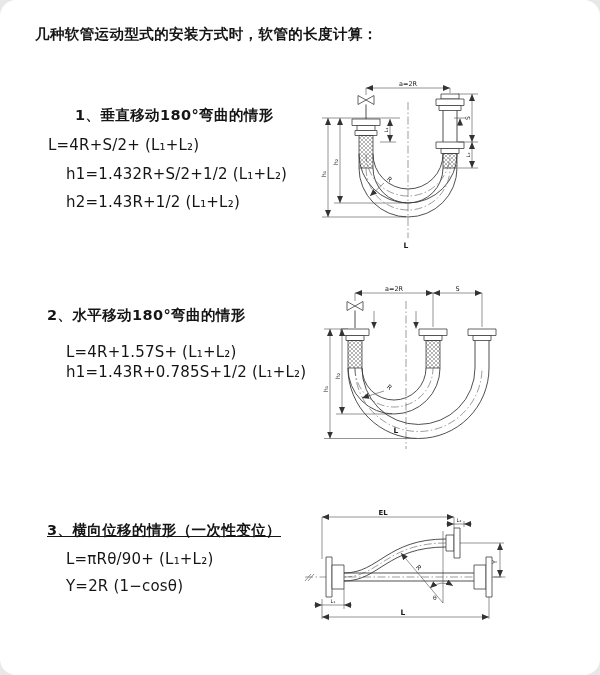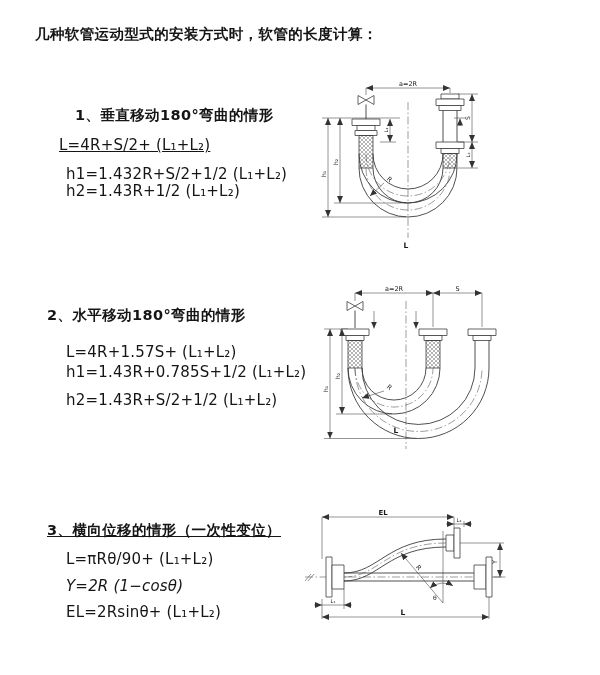--- a/index.html
+++ b/index.html
@@ -1,24 +1,24 @@
 <!DOCTYPE html>
 <html><head>
 <meta charset="utf-8">
 <style>
   html,body{margin:0;padding:0;background:#e8e8e8;}
   #page{position:relative;width:600px;height:675px;background:#ffffff;overflow:hidden;
-        font-family:"DejaVu Sans","Liberation Sans",sans-serif;color:#151515;}
+        font-family:"DejaVu Sans","Liberation Sans",sans-serif;color:#151515;border-radius:16px;}
   .t-line{position:absolute;white-space:nowrap;}
   .doc-title{left:35px;top:25px;font-size:14.5px;font-weight:600;letter-spacing:0.4px;}
   .sec-h{font-size:14.5px;font-weight:600;letter-spacing:0.4px;}
   .formula{font-size:15px;font-weight:500;letter-spacing:0.2px;}
-  #s1h{left:47px;top:106px;margin-left:28px;}  #s1f1{left:59px;top:136px;text-decoration:underline;} #s1f2{left:66px;top:165px;} #s1f3{left:66px;top:182px;}
+  #s1h{left:47px;top:106px;margin-left:28px;}  #s1f1{left:48px;top:136px;} #s1f2{left:66px;top:165px;} #s1f3{left:66px;top:193px;}
   #s2h{left:47px;top:306px;}  #s2f1{left:66px;top:343px;} #s2f2{left:66px;top:363px;} #s2f3{left:66px;top:391px;}
-  #s3h{left:47px;top:521px;text-decoration:underline;}  #s3f1{left:66px;top:550px;} #s3f2{left:66px;top:577px;font-style:italic;} #s3f3{left:66px;top:603px;}
+  #s3h{left:47px;top:521px;text-decoration:underline;}  #s3f1{left:66px;top:550px;} #s3f2{left:66px;top:577px;} #s3f3{left:66px;top:603px;}
   .dwg{position:absolute;}
   #d1{left:306px;top:76px;} #d2{left:312px;top:281px;} #d3{left:303px;top:505px;}
   svg line, svg path, svg rect{vector-effect:non-scaling-stroke;}
   .ln{stroke:#3c3c3c;stroke-width:0.9;fill:none;}
   .thin{stroke:#3c3c3c;stroke-width:0.55;fill:none;}
   .cl{stroke:#5a5a5a;stroke-width:0.6;fill:none;stroke-dasharray:8 2.5 1.5 2.5;}
   .fit{fill:#ffffff;stroke:#3c3c3c;stroke-width:0.8;}
   .dimtxt{fill:#1a1a1a;font-family:"DejaVu Sans","Liberation Sans",sans-serif;}
 </style>
 </head>
@@ -29,26 +29,24 @@
   <div class="t-line doc-title">几种软管运动型式的安装方式时，软管的长度计算：</div>
 
   <div class="t-line sec-h" id="s1h">1、垂直移动180°弯曲的情形</div>
   <div class="t-line formula" id="s1f1">L=4R+S/2+ (L₁+L₂)</div>
   <div class="t-line formula" id="s1f2">h1=1.432R+S/2+1/2 (L₁+L₂)</div>
   <div class="t-line formula" id="s1f3">h2=1.43R+1/2 (L₁+L₂)</div>
 
   <div class="t-line sec-h" id="s2h">2、水平移动180°弯曲的情形</div>
   <div class="t-line formula" id="s2f1">L=4R+1.57S+ (L₁+L₂)</div>
   <div class="t-line formula" id="s2f2">h1=1.43R+0.785S+1/2 (L₁+L₂)</div>
-  <div class="t-line formula" id="s2f3">h2=1.43R+S/2+1/2 (L₁+L₂)</div>
 
   <div class="t-line sec-h" id="s3h">3、横向位移的情形（一次性变位）</div>
   <div class="t-line formula" id="s3f1">L=πRθ/90+ (L₁+L₂)</div>
   <div class="t-line formula" id="s3f2">Y=2R (1−cosθ)</div>
-  <div class="t-line formula" id="s3f3">EL=2Rsinθ+ (L₁+L₂)</div>
 
   <svg id="d1" class="dwg" width="292" height="182" viewBox="0 0 292 182">
     <defs>
       <marker id="a1" markerWidth="9" markerHeight="8" refX="7" refY="3" orient="auto-start-reverse" markerUnits="userSpaceOnUse">
         <path d="M0,0 L7,3 L0,6 Z" fill="#333"></path>
       </marker>
       <pattern id="br1" width="4" height="4" patternUnits="userSpaceOnUse">
         <path d="M0,4 L4,0 M0,0 L4,4" stroke="#6a6a6a" stroke-width="0.5"></path>
       </pattern>
     </defs>

